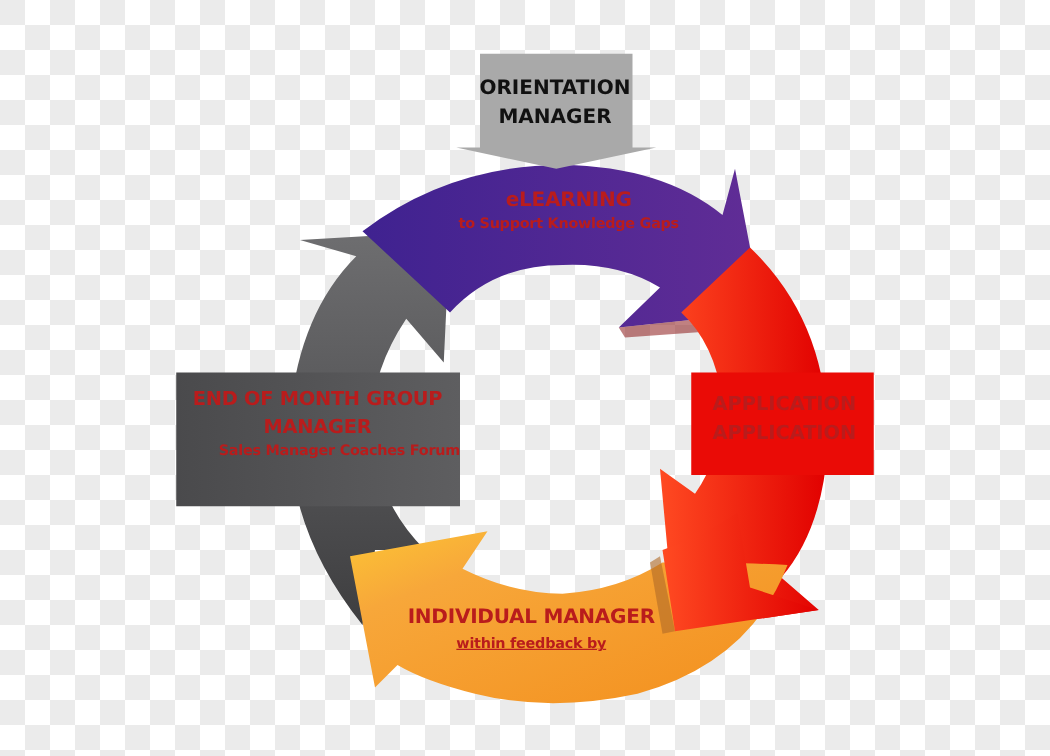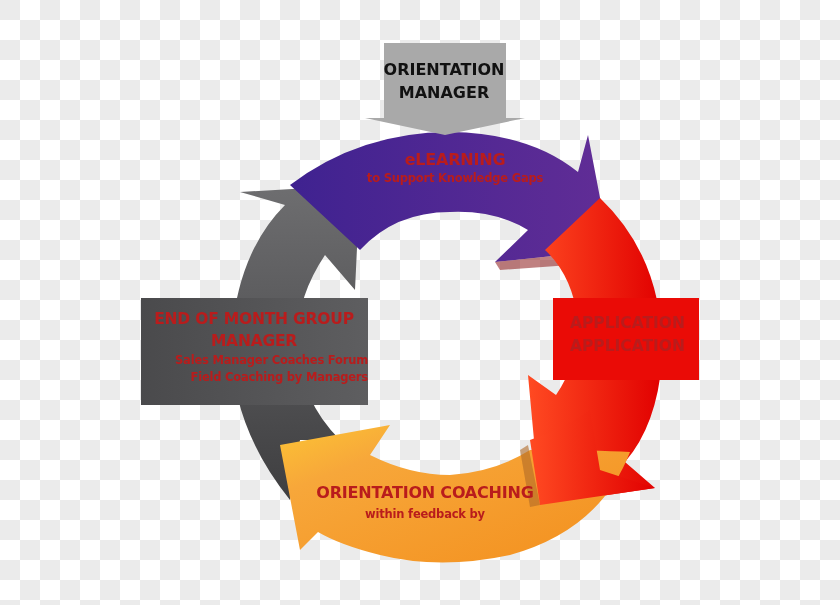--- a/index.html
+++ b/index.html
@@ -20,21 +20,21 @@
   #mgr-label { left: 362px; top: 58px; width: 164px; color: #111; font-size: 16px; line-height: 23px; }
   #elearn-label { left: 340px; top: 151px; width: 230px; }
   #elearn-label .title { font-size: 16px; }
   #elearn-label .sub { margin-top: 3px; text-align: center; }
   #app-label { left: 555px; top: 312px; width: 145px; font-size: 15.5px; line-height: 23px; }
   #group-label { left: 140px; top: 308px; width: 228px; }
   #group-label .title { font-size: 15.5px; line-height: 22px; }
   #group-label .sub { line-height: 17px; text-align: right; }
   #coach-label { left: 295px; top: 484px; width: 260px; }
   #coach-label .title { font-size: 16px; }
-  #coach-label .sub { line-height: 16px; margin-top: 4px; }
+  #coach-label .sub { line-height: 16px; margin-top: 4px; text-decoration: underline; }
 </style>
 </head>
 <body>
 
 <svg id="diagram" viewBox="0 0 840 605" xmlns="http://www.w3.org/2000/svg">
   <defs>
     <linearGradient id="gPurple" x1="0" y1="0" x2="1" y2="0">
       <stop offset="0" stop-color="#3f2290"></stop>
       <stop offset="1" stop-color="#612d96"></stop>
     </linearGradient>
@@ -98,19 +98,18 @@
 
 <div class="lbl" id="app-label">
   <div>APPLICATION</div>
   <div>APPLICATION</div>
 </div>
 
 <div class="lbl" id="group-label">
   <div class="title">END OF MONTH GROUP</div>
   <div class="title">MANAGER</div>
   <div class="sub">Sales Manager Coaches Forum</div>
-  <div class="sub">Field Coaching by Managers</div>
 </div>
 
 <div class="lbl" id="coach-label">
-  <div class="title">ORIENTATION COACHING</div>
+  <div class="title">INDIVIDUAL MANAGER</div>
   <div class="sub">within feedback by</div>
 </div>
 
 </body></html>

